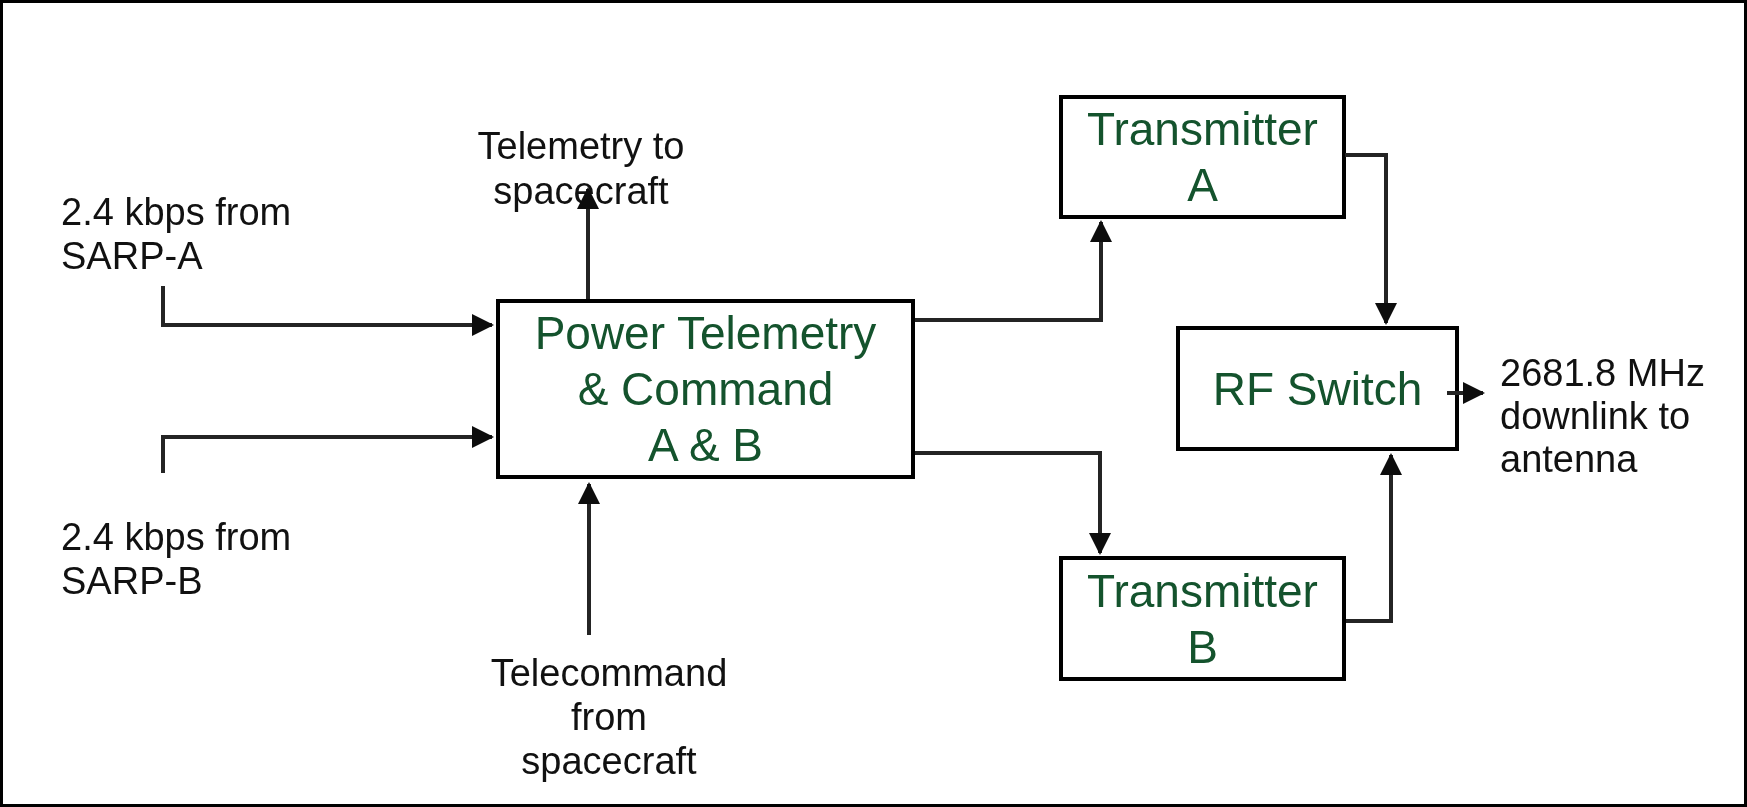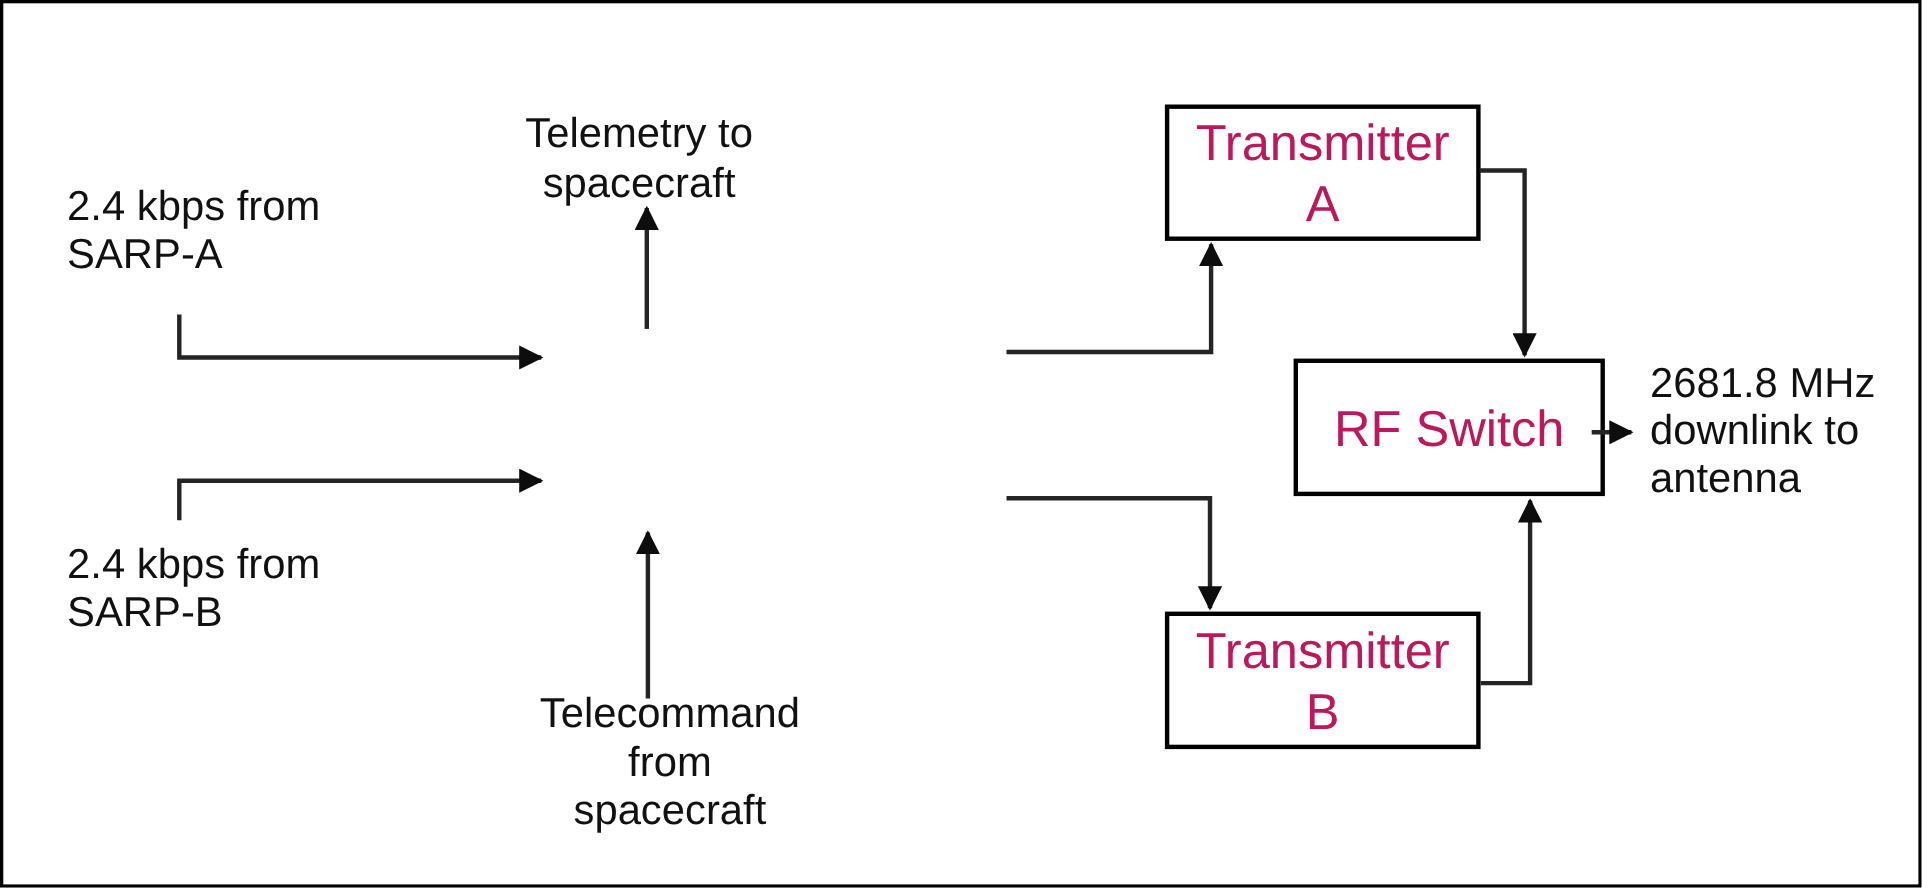--- a/index.html
+++ b/index.html
@@ -19,32 +19,33 @@
     box-sizing: border-box;
     background: #ffffff;
     border: 4px solid #000000;
     display: flex;
     align-items: center;
     justify-content: center;
     text-align: center;
     font-size: 46px;
     line-height: 56px;
     white-space: pre-line;
-    color: #be185d;
+    color: #14532d;
   }
   #block-power { left: 493px; top: 296px; width: 419px; height: 180px; }
   #block-tx-a  { left: 1056px; top: 92px;  width: 287px; height: 124px; }
   #block-tx-b  { left: 1056px; top: 553px; width: 287px; height: 125px; }
   #block-rf    { left: 1161px; top: 323px; width: 283px; height: 125px; margin-left: 12px; }
   .note {
     position: absolute;
     font-size: 38px;
     line-height: 44px;
     white-space: pre-line;
     color: #111111;
+    margin-top: 24px;
   }
   #note-sarp-a { left: 58px;  top: 163px; text-align: left; }
   #note-sarp-b { left: 58px;  top: 488px; text-align: left; }
   #note-telemetry   { left: 428px; top: 97px;  width: 300px; text-align: center; line-height: 45px; }
   #note-telecommand { left: 456px; top: 624px; width: 300px; text-align: center; }
   #note-downlink    { left: 1497px; top: 325px; text-align: left; line-height: 43px; }
   svg.wires {
     position: absolute;
     left: 0; top: 0;
     width: 1747px; height: 807px;
@@ -71,20 +72,23 @@
 spacecraft</div>
 
   <div class="note" id="note-telecommand">Telecommand
 from
 spacecraft</div>
 
   <div class="note" id="note-downlink">2681.8 MHz
 downlink to
 antenna</div>
 
+  <div class="block" id="block-power">Power Telemetry
+&amp; Command
+A &amp; B</div>
 
   <div class="block" id="block-tx-a">Transmitter
 A</div>
 
   <div class="block" id="block-tx-b">Transmitter
 B</div>
 
   <div class="block" id="block-rf">RF Switch</div>
 
   <svg class="wires" viewBox="0 0 1747 807" xmlns="http://www.w3.org/2000/svg">

